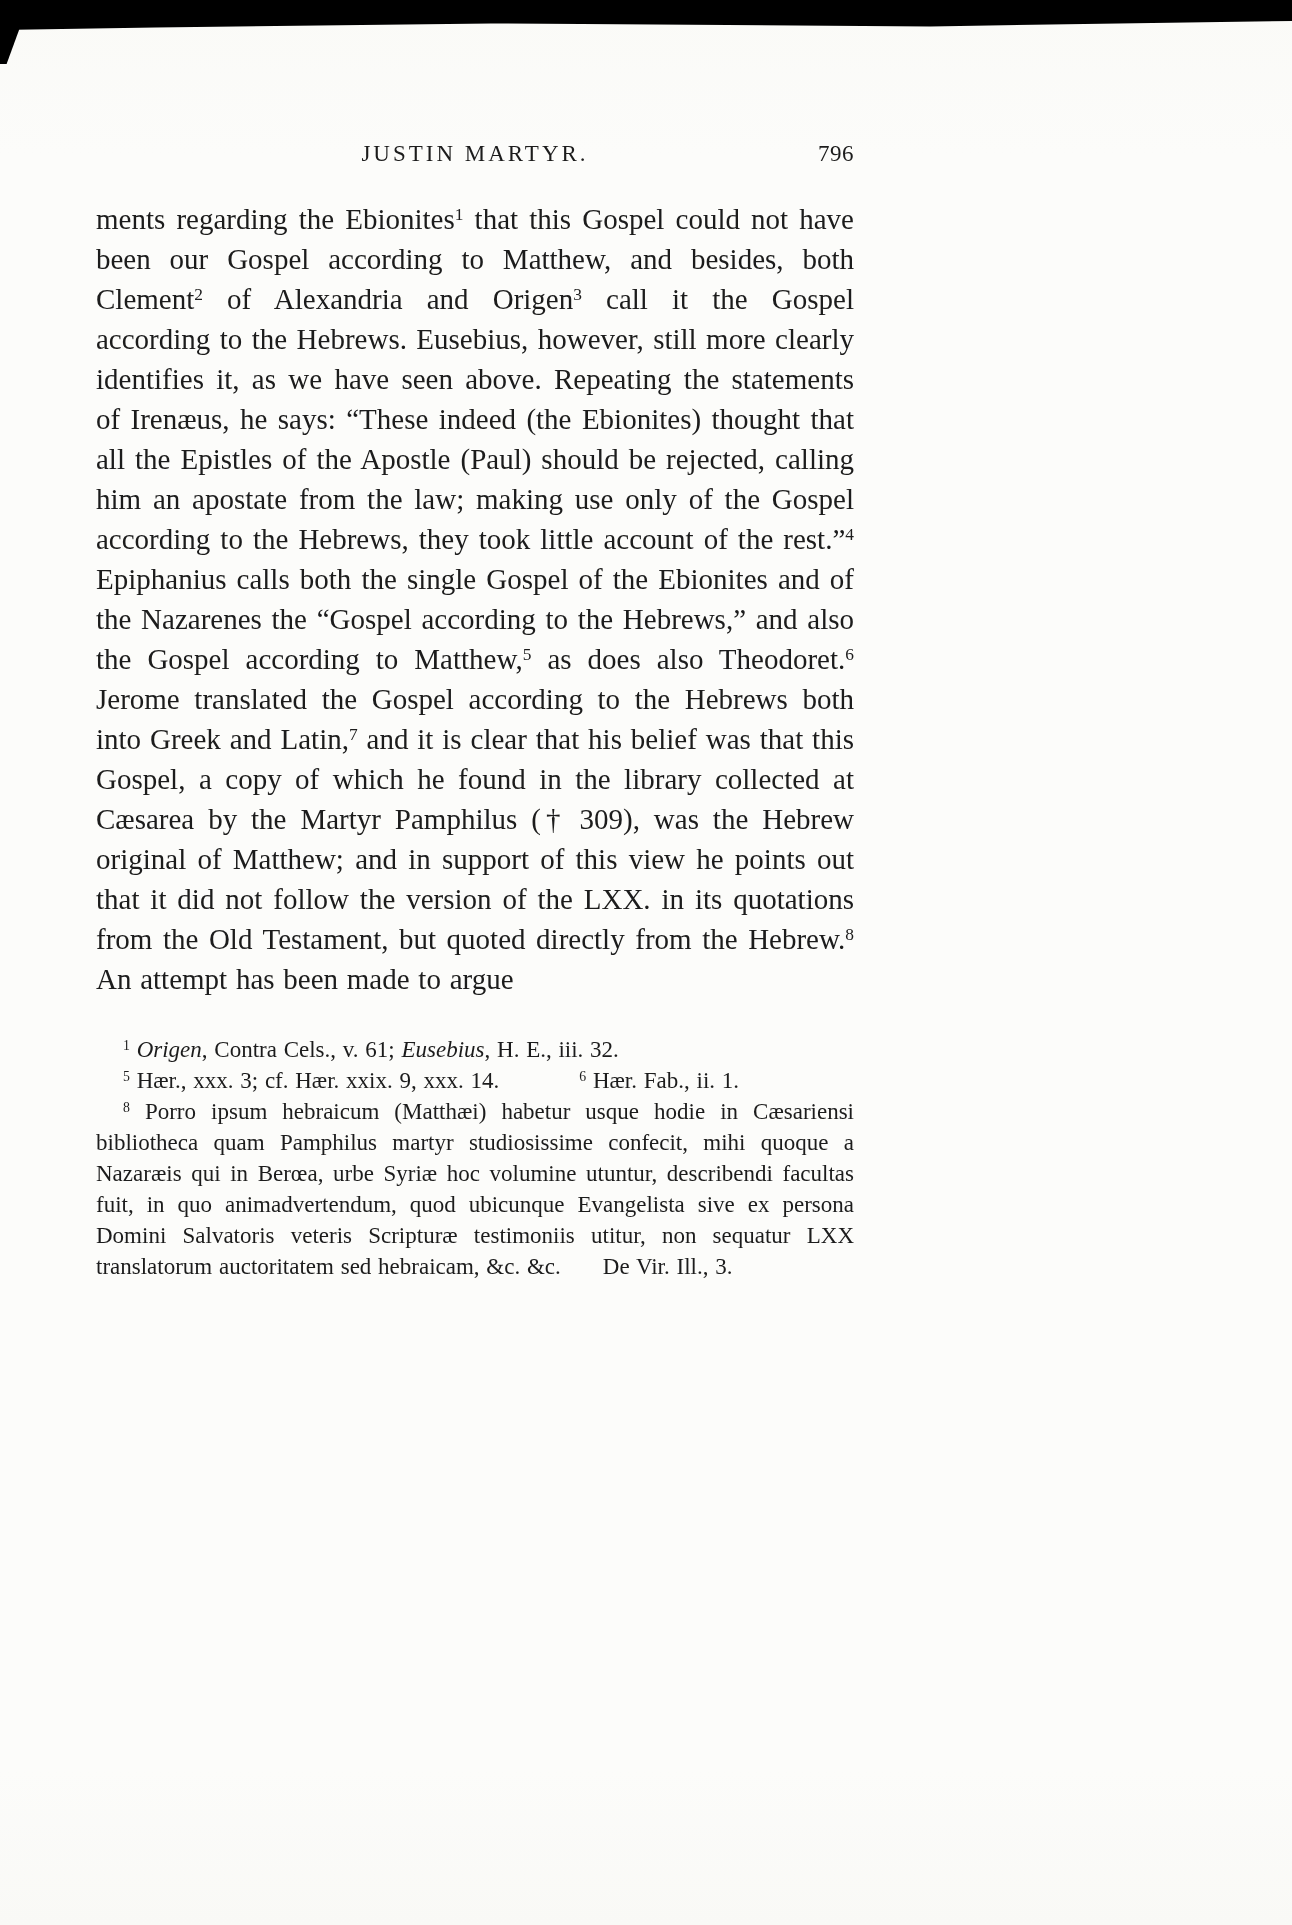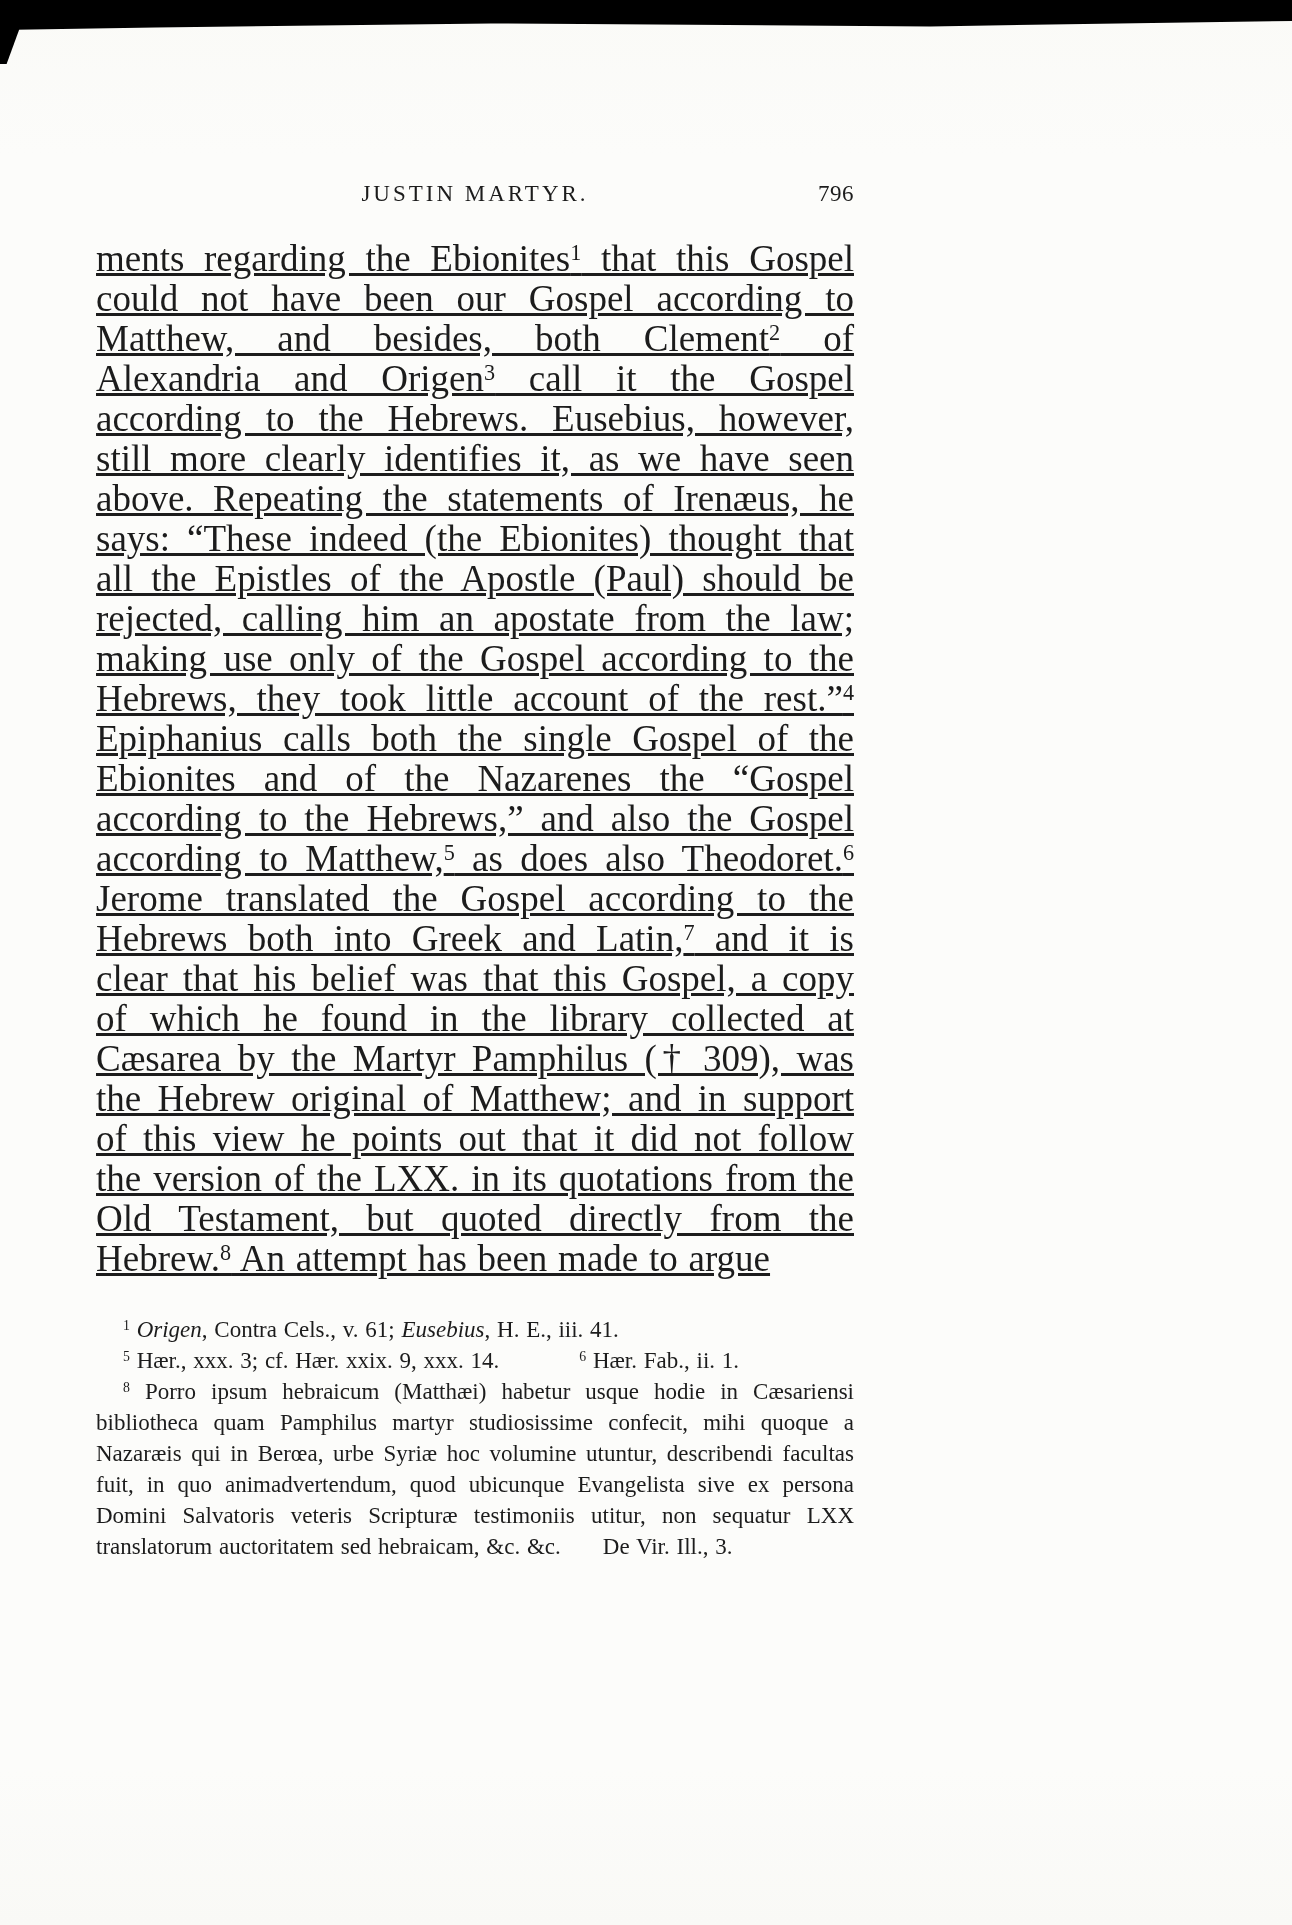--- a/index.html
+++ b/index.html
@@ -30,43 +30,41 @@
     width: 30px;
     height: 64px;
     background: #000;
     clip-path: polygon(0 0, 100% 0, 22% 100%, 0 100%);
   }
   .text-block {
     position: absolute;
     left: 96px;
     top: 140px;
     width: 758px;
-    margin-top: 40px;
   }
   .running-head {
     position: relative;
     text-align: center;
     font-size: 23px;
     line-height: 28px;
     letter-spacing: 3px;
     white-space: nowrap;
   }
   .page-num {
     position: absolute;
     right: 0;
     top: 0;
     letter-spacing: 0.5px;
   }
   .body-text {
     margin: 31px 0 0 0;
-    font-size: 37px;
+    font-size: 29px;
     line-height: 40px;
     text-align: justify;
     word-spacing: 1.5px;
-    text-decoration: underline;
   }
   sup {
     font-size: 60%;
     line-height: 0;
     position: relative;
     vertical-align: baseline;
     top: -0.5em;
   }
   .footnotes {
     margin-top: 35px;
@@ -92,19 +90,19 @@
   <div class="text-block">
 
     <div class="running-head">
       <span class="head-title">JUSTIN MARTYR.</span>
       <span class="page-num">796</span>
     </div>
 
     <p class="body-text"><span>ments regarding the Ebionites</span><sup>1</sup><span> that this Gospel could not have been our Gospel according to Matthew, and besides, both Clement</span><sup>2</sup><span> of Alexandria and Origen</span><sup>3</sup><span> call it the Gospel according to the Hebrews. Eusebius, however, still more clearly identifies it, as we have seen above. Repeating the statements of Irenæus, he says: “These indeed (the Ebionites) thought that all the Epistles of the Apostle (Paul) should be rejected, calling him an apostate from the law; making use only of the Gospel according to the Hebrews, they took little account of the rest.”</span><sup>4</sup><span> Epiphanius calls both the single Gospel of the Ebionites and of the Nazarenes the “Gospel according to the Hebrews,” and also the Gospel according to Matthew,</span><sup>5</sup><span> as does also Theodoret.</span><sup>6</sup><span> Jerome translated the Gospel according to the Hebrews both into Greek and Latin,</span><sup>7</sup><span> and it is clear that his belief was that this Gospel, a copy of which he found in the library collected at Cæsarea by the Martyr Pamphilus († 309), was the Hebrew original of Matthew; and in support of this view he points out that it did not follow the version of the LXX. in its quotations from the Old Testament, but quoted directly from the Hebrew.</span><sup>8</sup><span> An attempt has been made to argue</span></p>
 
     <div class="footnotes">
-      <p class="footnote"><sup>1</sup><span> </span><i>Origen</i><span>, Contra Cels., v. 61; </span><i>Eusebius</i><span>, H. E., iii. 41.</span></p>
+      <p class="footnote"><sup>1</sup><span> </span><i>Origen</i><span>, Contra Cels., v. 61; </span><i>Eusebius</i><span>, H. E., iii. 32.</span></p>
       <p class="footnote"><sup>5</sup><span> Hær., xxx. 3; cf. Hær. xxix. 9, xxx. 14.</span><span class="fn-gap" style="width: 80px;"></span><sup>6</sup><span> Hær. Fab., ii. 1.</span></p>
       <p class="footnote"><sup>8</sup><span> Porro ipsum hebraicum (Matthæi) habetur usque hodie in Cæsariensi bibliotheca quam Pamphilus martyr studiosissime confecit, mihi quoque a Nazaræis qui in Berœa, urbe Syriæ hoc volumine utuntur, describendi facultas fuit, in quo animadvertendum, quod ubicunque Evangelista sive ex persona Domini Salvatoris veteris Scripturæ testimoniis utitur, non sequatur LXX translatorum auctoritatem sed hebraicam, &amp;c. &amp;c.</span><span class="fn-gap" style="width: 42px;"></span><span>De Vir. Ill., 3.</span></p>
     </div>
 
   </div>
 </div>
 
 </body></html>

